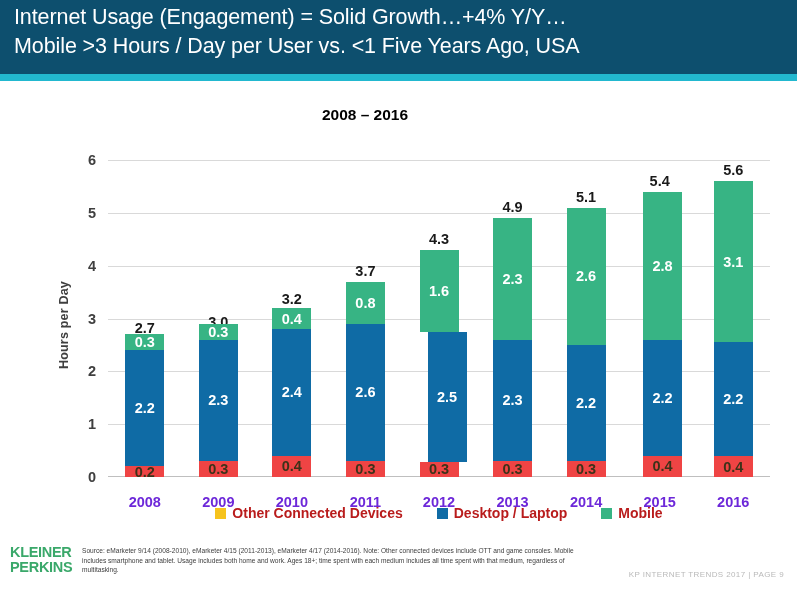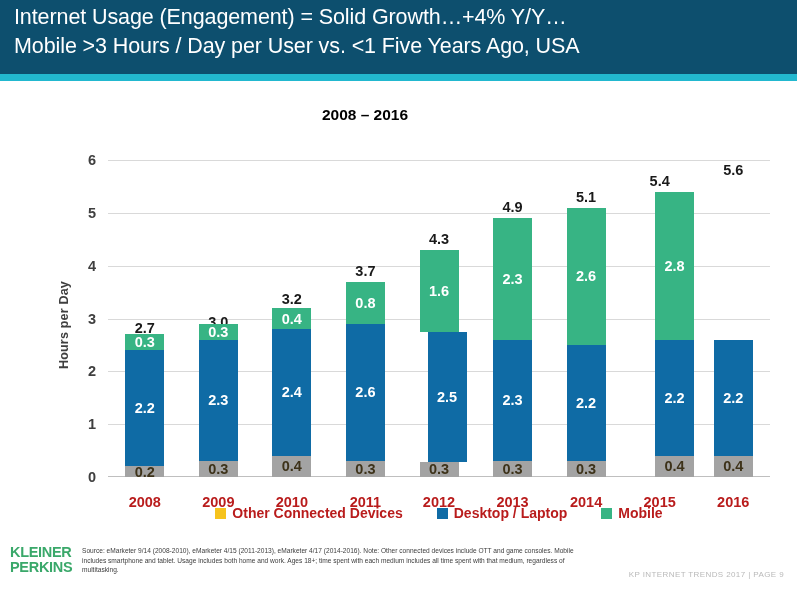--- a/index.html
+++ b/index.html
@@ -77,33 +77,33 @@
     align-items:center;
   }
   .seg {
     width:100%;
     display:flex; align-items:center; justify-content:center;
     font-size:14.5px; font-weight:bold;
     overflow:hidden;
   }
   .seg-mobile  { background:#37b484; color:#ffffff; }
   .seg-desktop { background:#0f6ba5; color:#ffffff; }
-  .seg-other   { background:#a3a3a3; color:#3d3219; }
+  .seg-other   { background:#ef4444; color:#3d3219; }
   .total-label {
     position:absolute;
     width:60px; left:50%; transform:translateX(-50%);
     text-align:center;
     font-size:14.5px; font-weight:bold; color:#1a1a1a;
   }
   .xtick {
     position:absolute;
     width:70px; left:50%; transform:translateX(-50%);
     top:334px;
     text-align:center;
-    font-size:14.5px; font-weight:bold; color:#b91c1c;
+    font-size:14.5px; font-weight:bold; color:#6d28d9;
   }
 
   
   #legend {
     position:absolute; left:108px; top:505px; width:662px;
     display:flex; justify-content:center; align-items:center;
     gap:34px;
   }
   .legend-item { display:flex; align-items:center; gap:6px; }
   .legend-swatch { width:11px; height:11px; display:block; }
@@ -199,27 +199,28 @@
           <div class="seg seg-desktop" style="height: 121.517px;">2.3</div>
           <div class="seg seg-other" style="height: 15.85px;">0.3</div>
         </div>
         <div class="total-label" style="bottom: 272.45px; left: 478.111px; position: absolute;">5.1</div>
         <div class="bar-group" style="left: 458.611px; width: 39px; height: 269.45px;">
           <div class="seg seg-mobile" style="height: 137.367px;">2.6</div>
           <div class="seg seg-desktop" style="height: 116.233px;">2.2</div>
           <div class="seg seg-other" style="height: 15.85px;">0.3</div>
         </div>
         <div class="total-label" style="bottom: 288.3px; left: 551.667px; position: absolute;">5.4</div>
-        <div class="bar-group" style="left: 547px; width: 39px; height: 293px;">
+        <div class="bar-group" style="left: 535px; width: 39px; height: 293px;">
           <div class="seg seg-mobile" style="height: 147.933px;">2.8</div>
           <div class="seg seg-desktop" style="height: 116.233px;">2.2</div>
           <div class="seg seg-other" style="height: 21.1333px;">0.4</div>
         </div>
         <div class="total-label" style="bottom: 298.867px; left: 625.222px; position: absolute;">5.6</div>
         <div class="bar-group" style="left: 605.722px; width: 39px; height: 295.867px;">
+          <div class="seg seg-mobile" style="height: 163.783px;">3.1</div>
           <div class="seg seg-desktop" style="height: 116.233px;">2.2</div>
           <div class="seg seg-other" style="height: 21.1333px;">0.4</div>
         </div>
       </div>
     <div id="xticks">
         <div class="xtick" style="left: 36.7778px;">2008</div>
         <div class="xtick" style="left: 110.333px;">2009</div>
         <div class="xtick" style="left: 183.889px;">2010</div>
         <div class="xtick" style="left: 257.444px;">2011</div>
         <div class="xtick" style="left: 331px;">2012</div>

